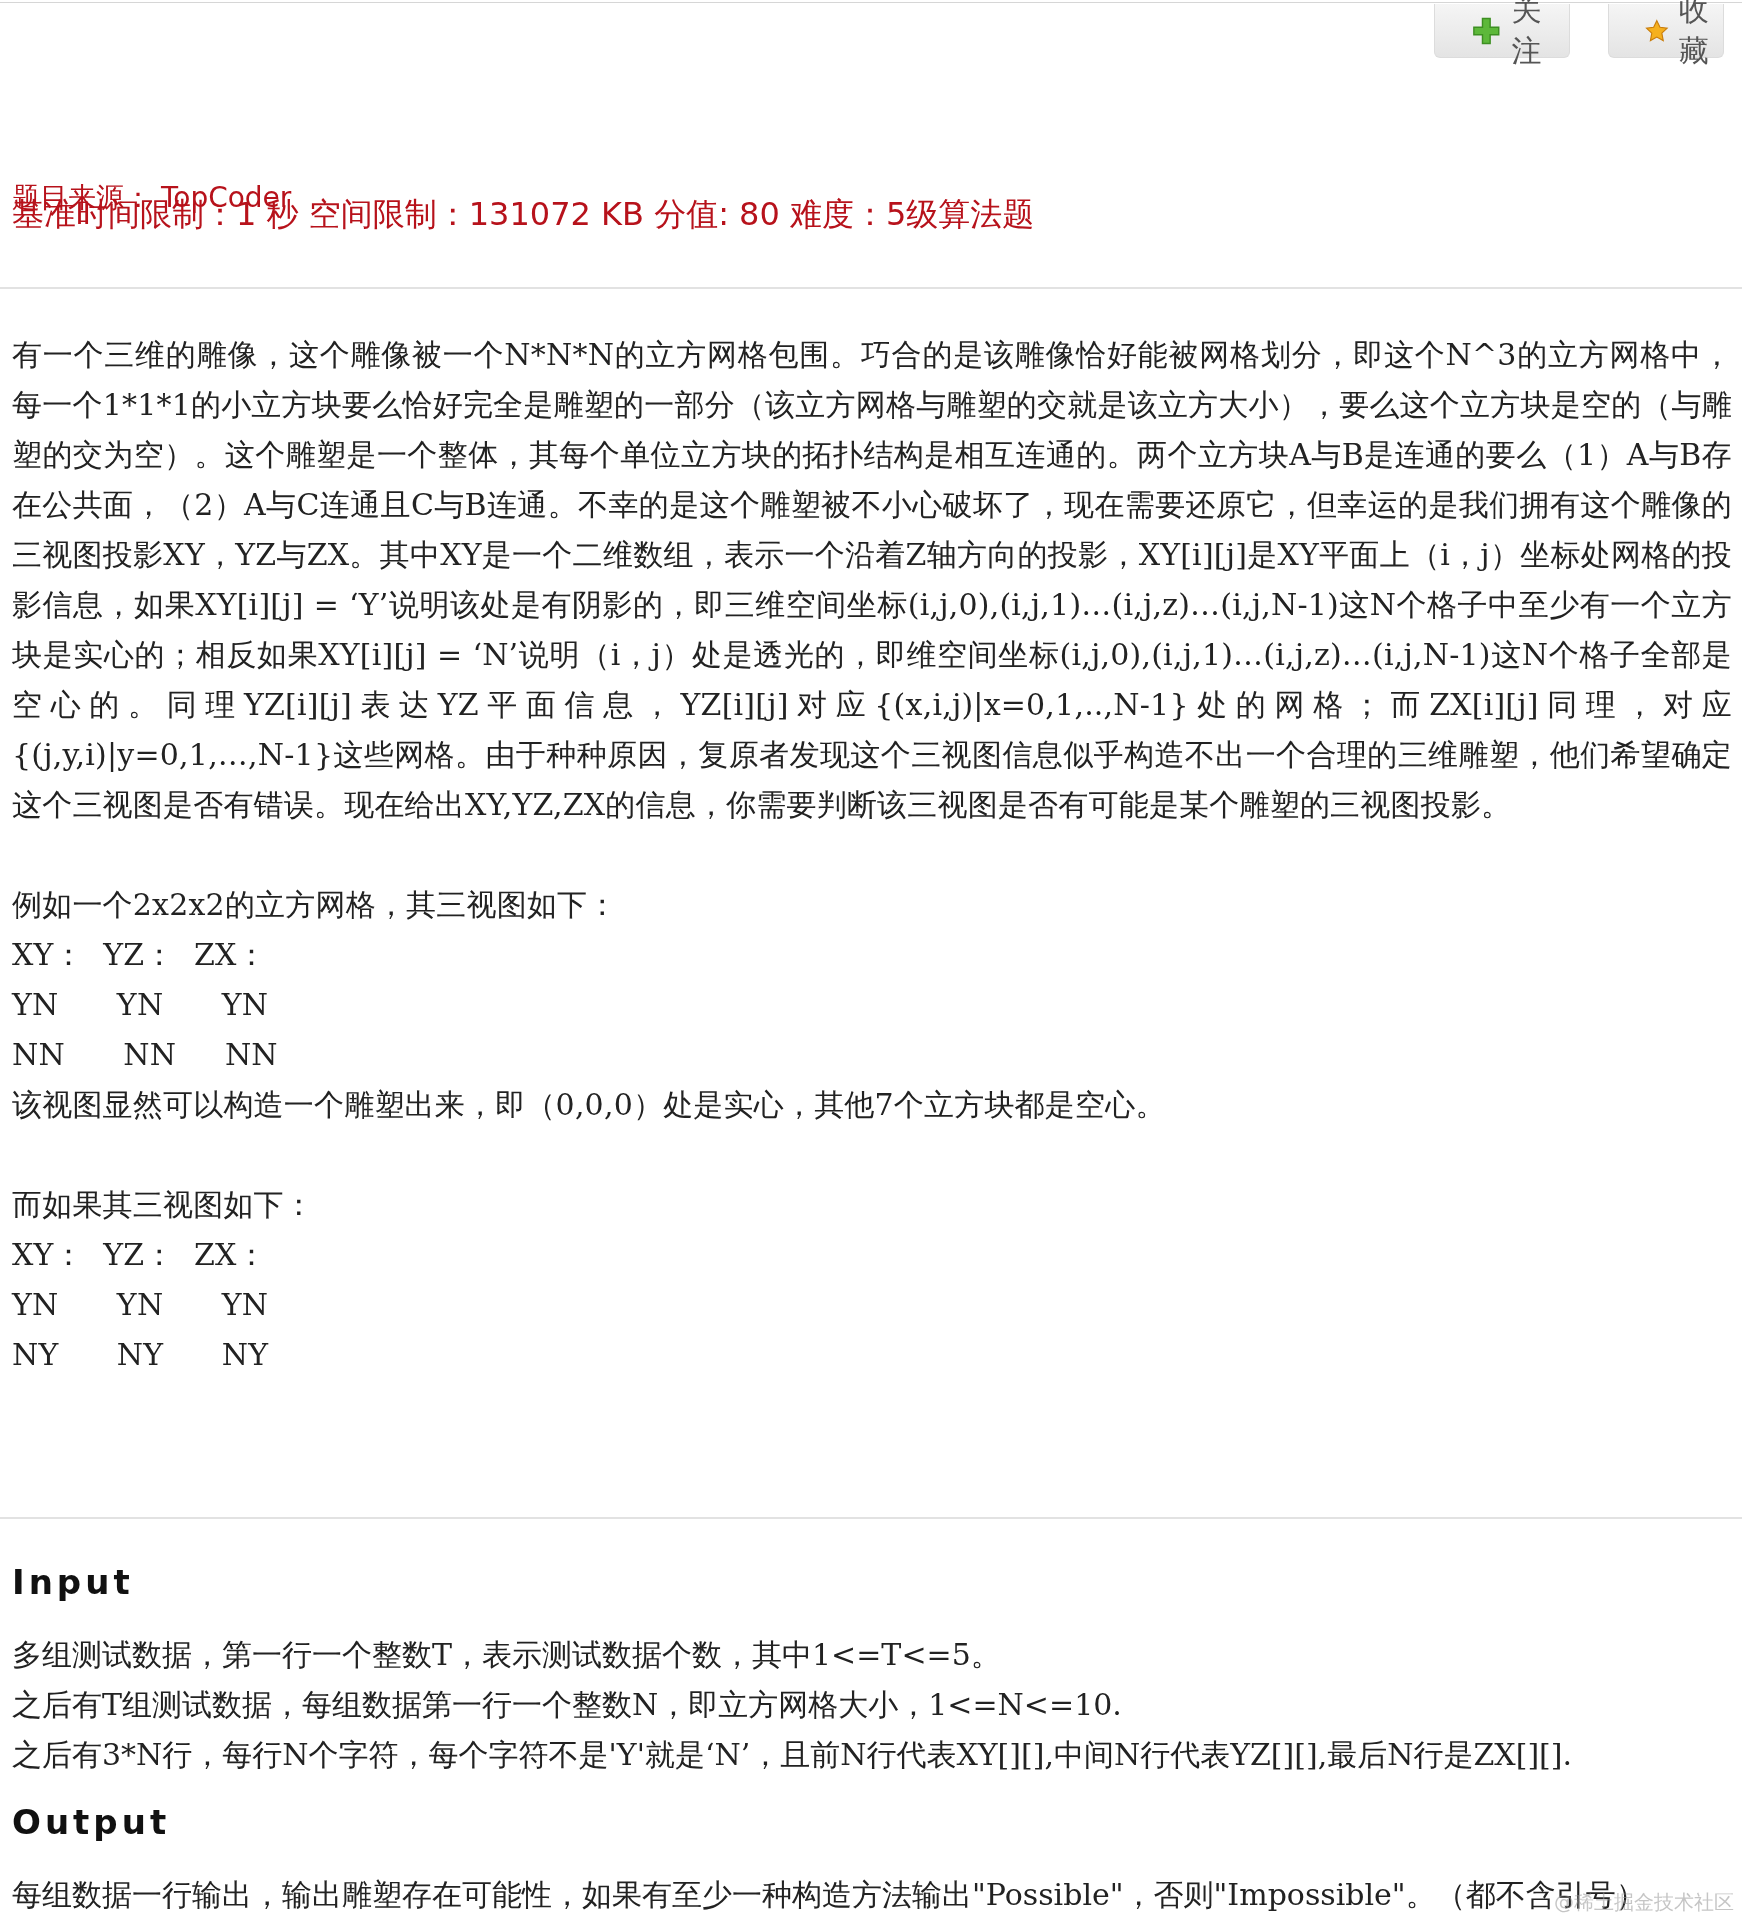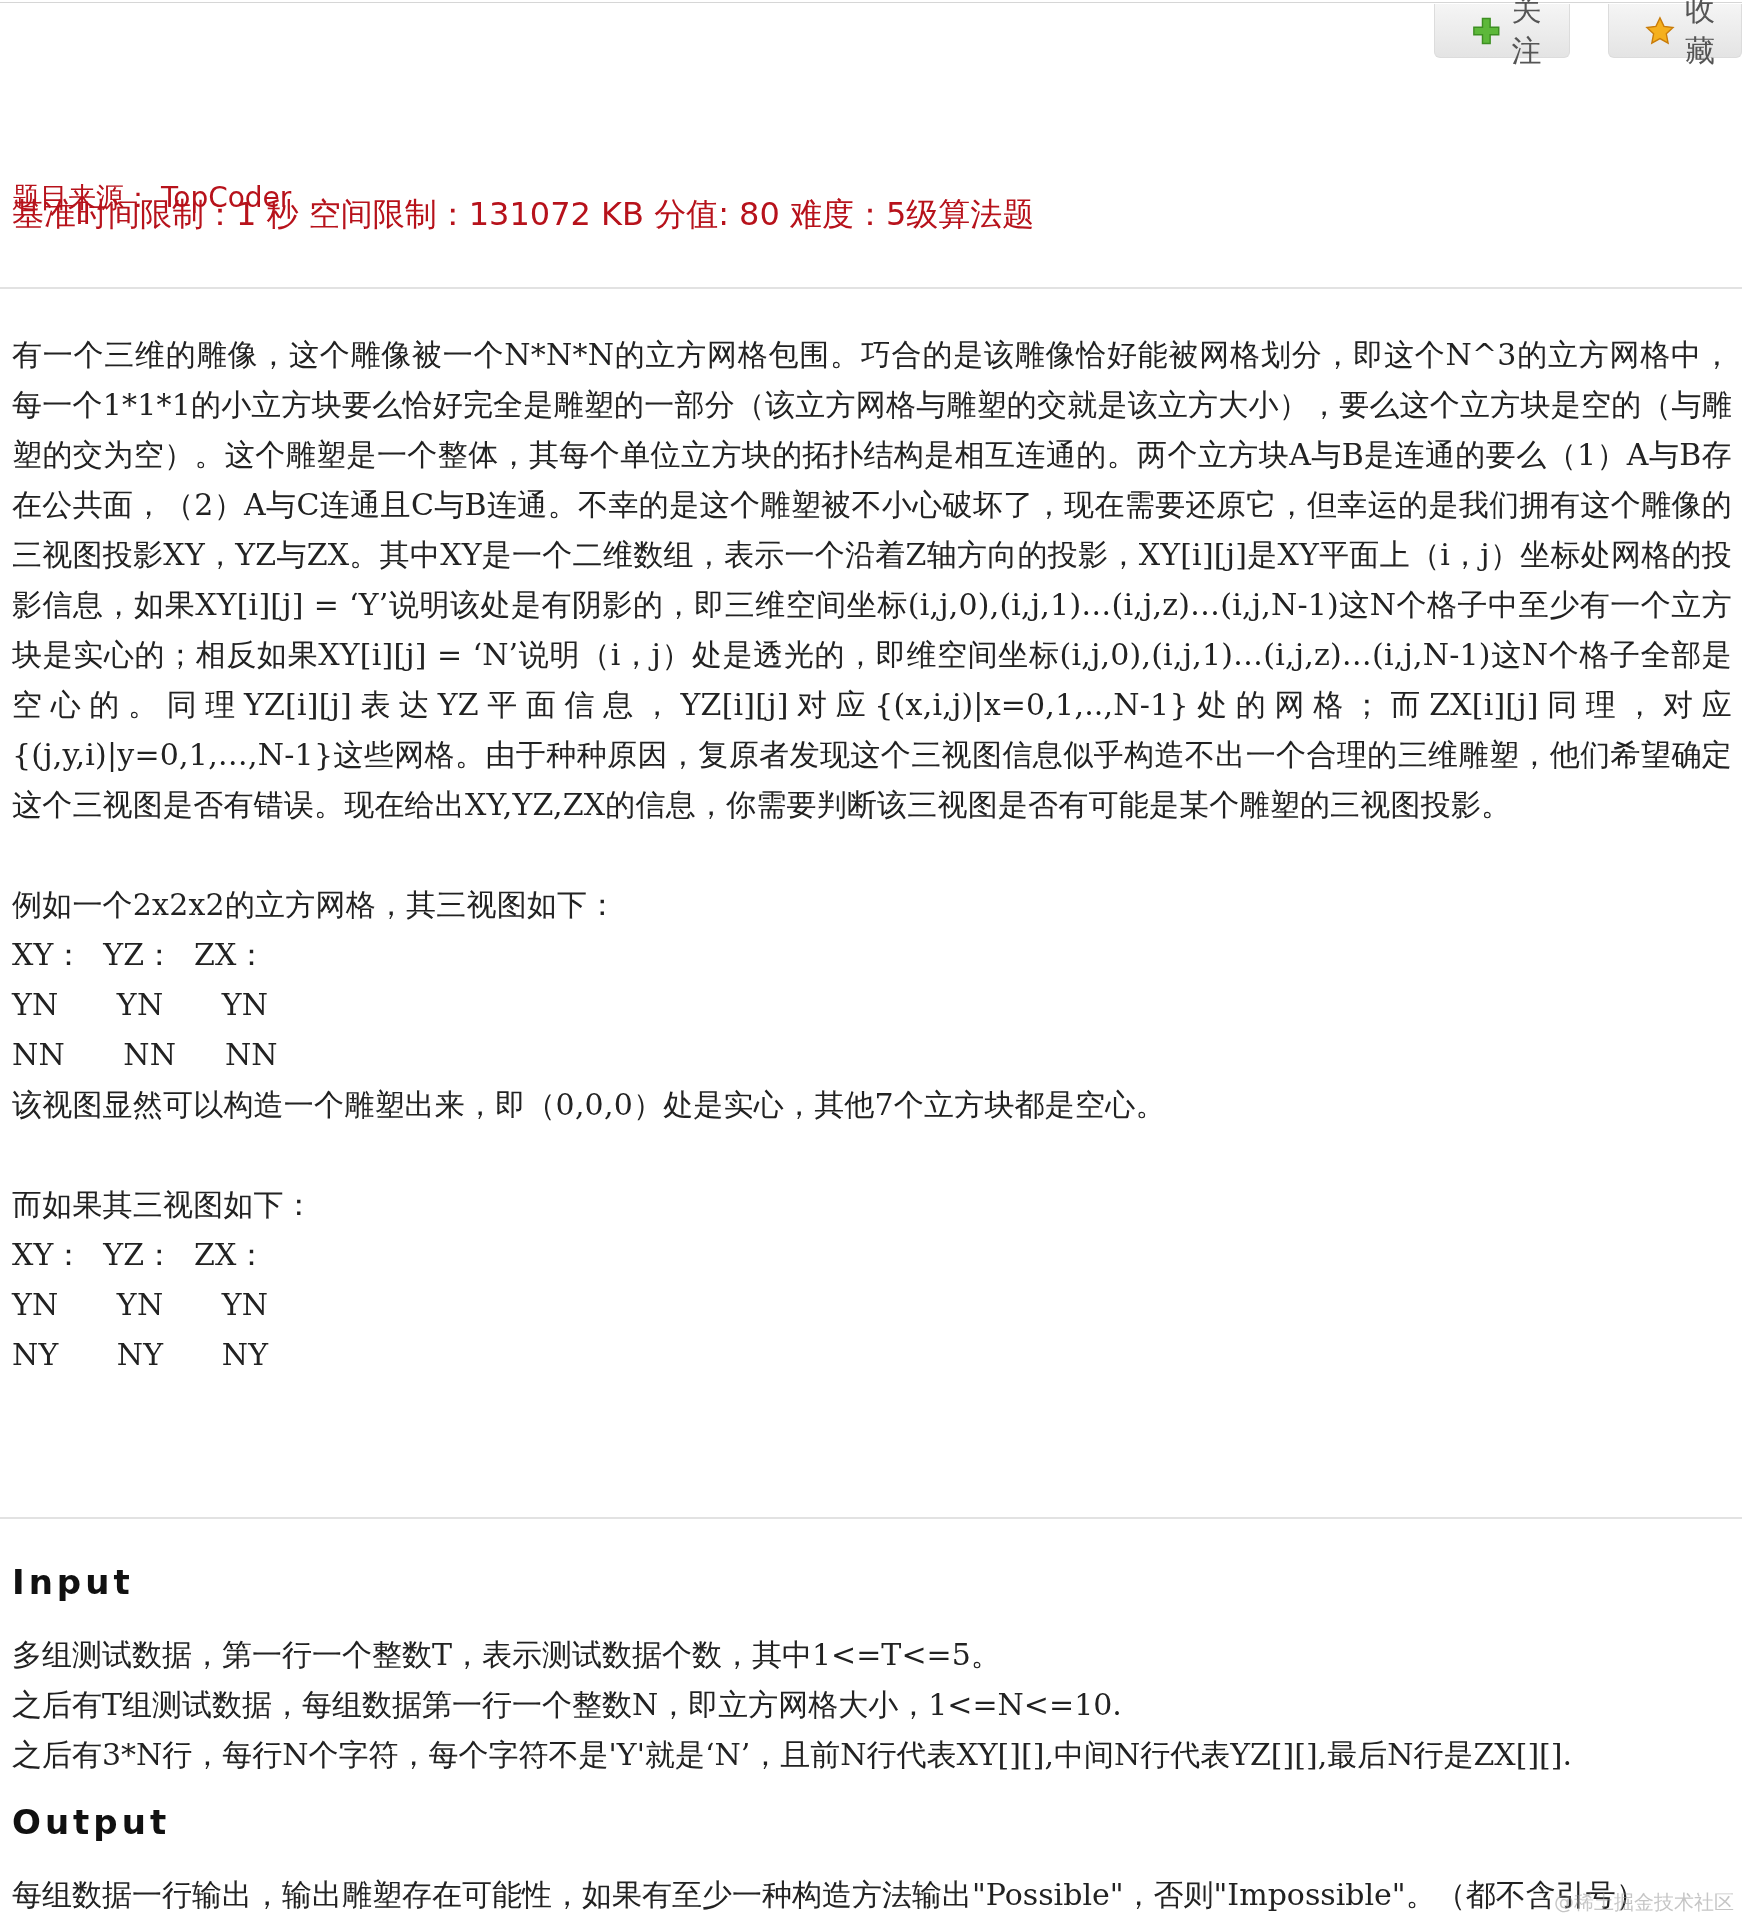--- a/index.html
+++ b/index.html
@@ -27,21 +27,21 @@
   .limits span { margin-right: 0; }
 
   .action-btn {
     position: absolute; top: 4px; height: 54px; border-radius: 0 0 6px 6px;
     background: linear-gradient(#f5f5f5, #e4e4e4);
     border: 1px solid #dcdcdc; border-top: none;
     display: flex; align-items: center; justify-content: center; gap: 10px;
     font-size: 30px; color: #555; cursor: pointer; box-sizing: border-box; padding-left: 36px;
   }
   .btn-follow { left: 1434px; width: 136px; }
-  .btn-fav { left: 1608px; width: 134px; }
+  .btn-fav { left: 1608px; width: 116px; }
   .action-btn svg { width: 32px; height: 32px; }
 
   .rule { position: absolute; left: 0; width: 1742px; height: 2px; background: #e2e2e2; }
 
   .desc {
     position: absolute; left: 12px; top: 330px; width: 1720px;
     font-family: "DejaVu Serif", "Liberation Serif", serif;
     font-size: 30px; line-height: 50px; color: #222;
     text-align: justify; letter-spacing: 0.2px;
   }

